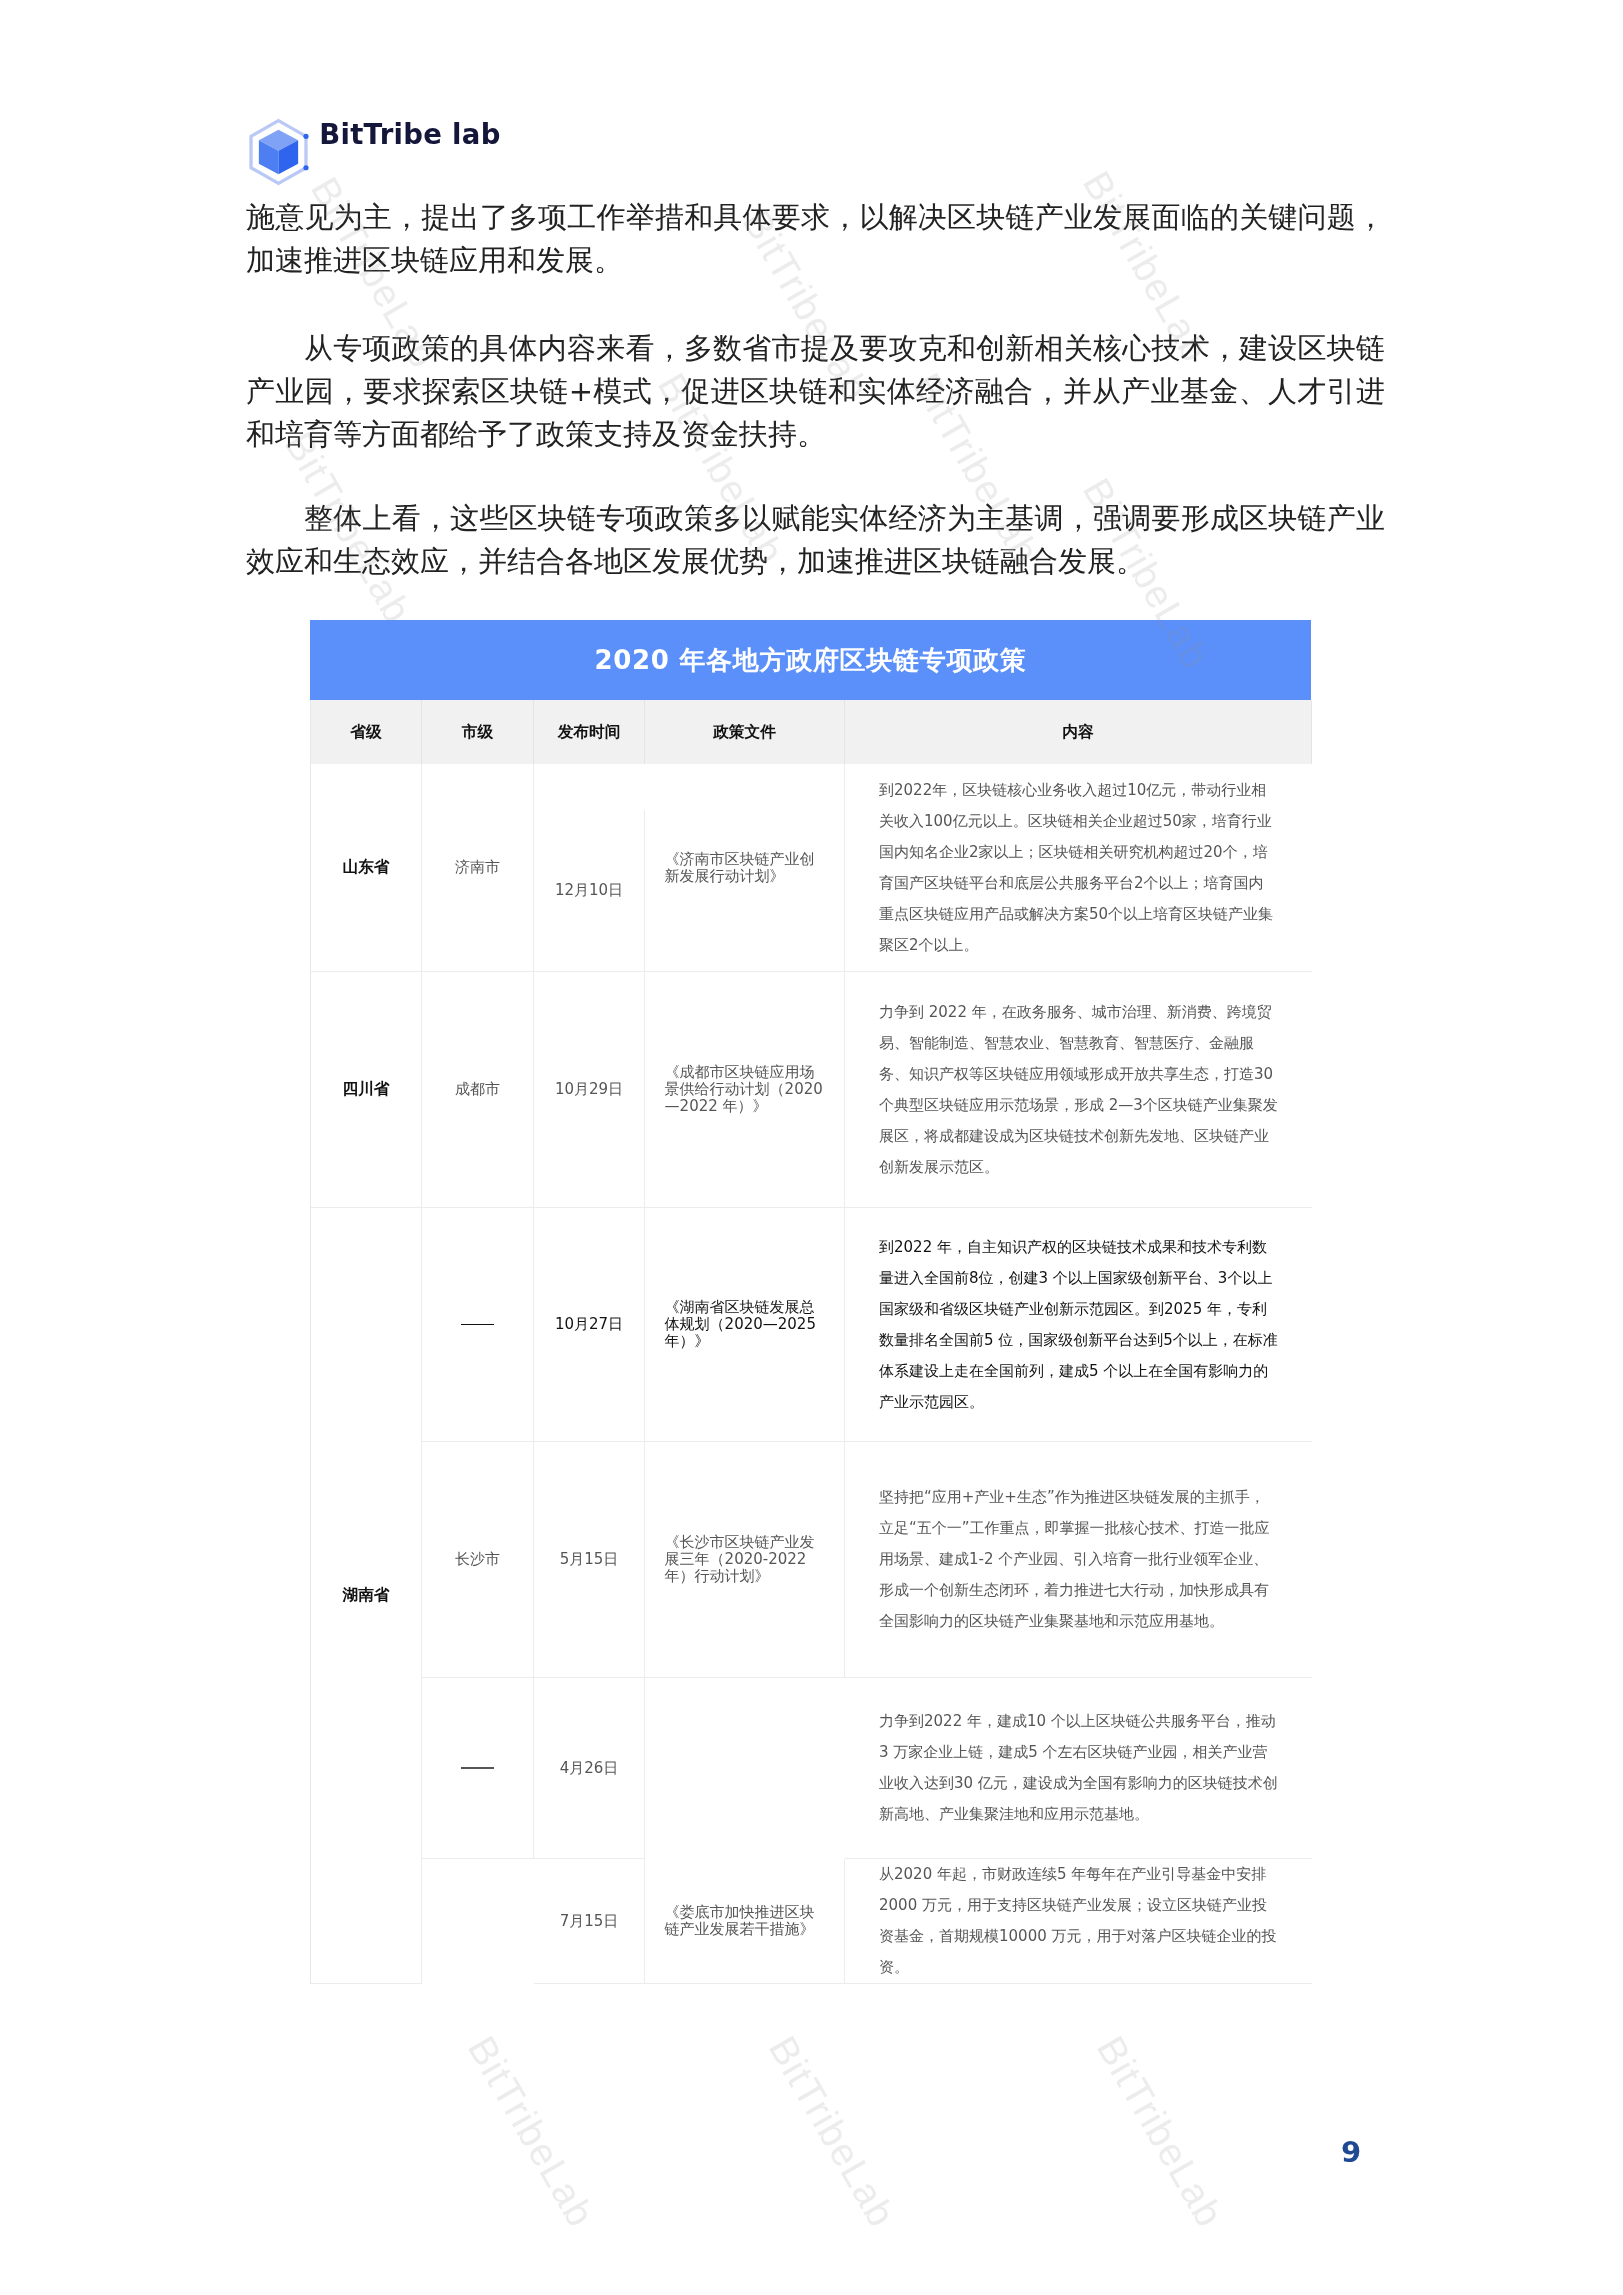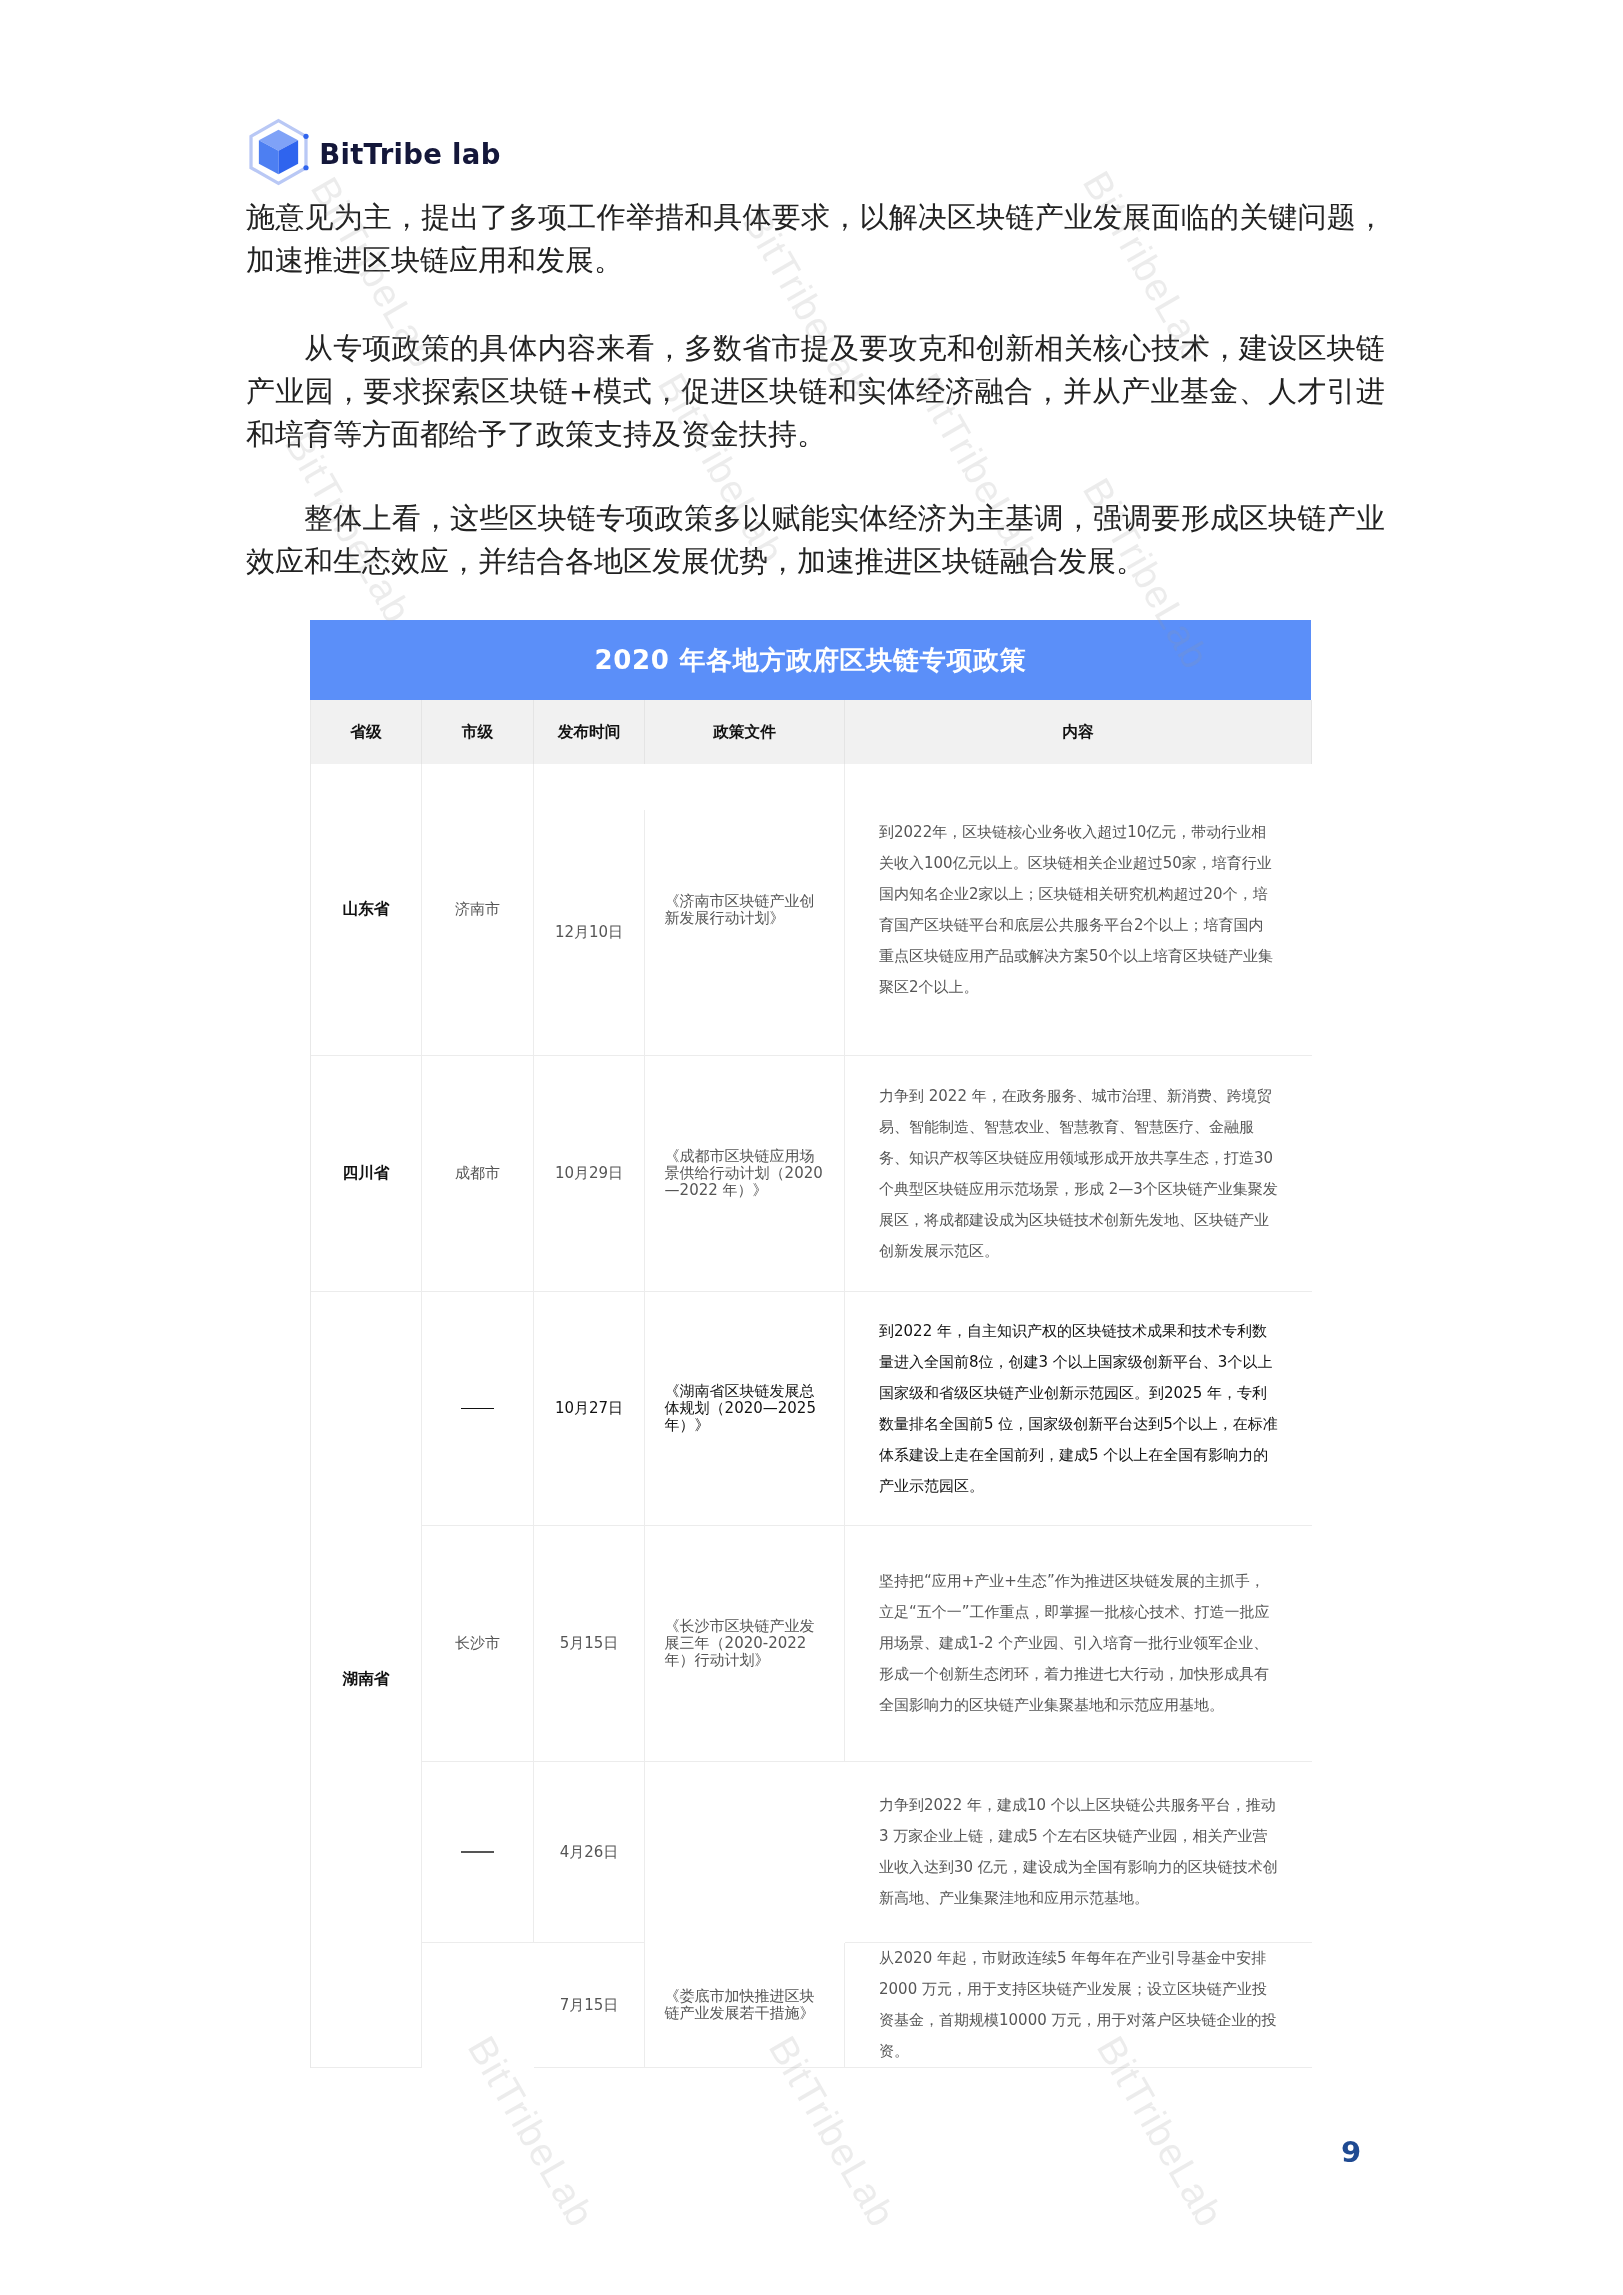--- a/index.html
+++ b/index.html
@@ -18,21 +18,21 @@
       color: rgba(150,150,150,0.18);
       transform: rotate(60deg);
       transform-origin: left top;
       white-space: nowrap;
       pointer-events: none;
       letter-spacing: 1.3px;
       z-index: 5;
     }
     .logo {
       position: absolute; left: 247px; top: 118px;
-      display: flex; align-items: center;
+      display: flex; 
     }
     .logo svg { width: 63px; height: 72px; }
     .logo-text {
       font-family: "DejaVu Sans", sans-serif;
       font-size: 27.5px; font-weight: 600; color: #14173a;
       margin-left: 9.2px; letter-spacing: 0.3px;
     }
     .para {
       position: absolute; left: 246px; width: 1139px;
       font-size: 29px; line-height: 43px; color: #222;
@@ -116,21 +116,21 @@
 
 <div class="table">
   <div class="table-title">2020 年各地方政府区块链专项政策</div>
   <div class="grid">
     <div class="hcell">省级</div>
     <div class="hcell">市级</div>
     <div class="hcell">发布时间</div>
     <div class="hcell">政策文件</div>
     <div class="hcell">内容</div>
 
-    <div class="cell prov" style="grid-row:2; grid-column:1; height:292px;">山东省</div>
+    <div class="cell prov" style="grid-row:2; grid-column:1; height:208px;">山东省</div>
     <div class="cell" style="grid-row:2; grid-column:2;">济南市</div>
     <div class="cell" style="grid-row:2; grid-column:3;margin-top:46px;">12月10日</div>
     <div class="cell doc" style="grid-row:2; grid-column:4;">《济南市区块链产业创新发展行动计划》</div>
     <div class="cell content" style="grid-row:2; grid-column:5;">到2022年，区块链核心业务收入超过10亿元，带动行业相关收入100亿元以上。区块链相关企业超过50家，培育行业国内知名企业2家以上；区块链相关研究机构超过20个，培育国产区块链平台和底层公共服务平台2个以上；培育国内重点区块链应用产品或解决方案50个以上培育区块链产业集聚区2个以上。</div>
 
     <div class="cell prov" style="grid-row:3; grid-column:1; height:236px;">四川省</div>
     <div class="cell" style="grid-row:3; grid-column:2;">成都市</div>
     <div class="cell" style="grid-row:3; grid-column:3;">10月29日</div>
     <div class="cell doc" style="grid-row:3; grid-column:4;">《成都市区块链应用场景供给行动计划（2020—2022 年）》</div>
     <div class="cell content" style="grid-row:3; grid-column:5;">力争到 2022 年，在政务服务、城市治理、新消费、跨境贸易、智能制造、智慧农业、智慧教育、智慧医疗、金融服务、知识产权等区块链应用领域形成开放共享生态，打造30个典型区块链应用示范场景，形成 2—3个区块链产业集聚发展区，将成都建设成为区块链技术创新先发地、区块链产业创新发展示范区。</div>

